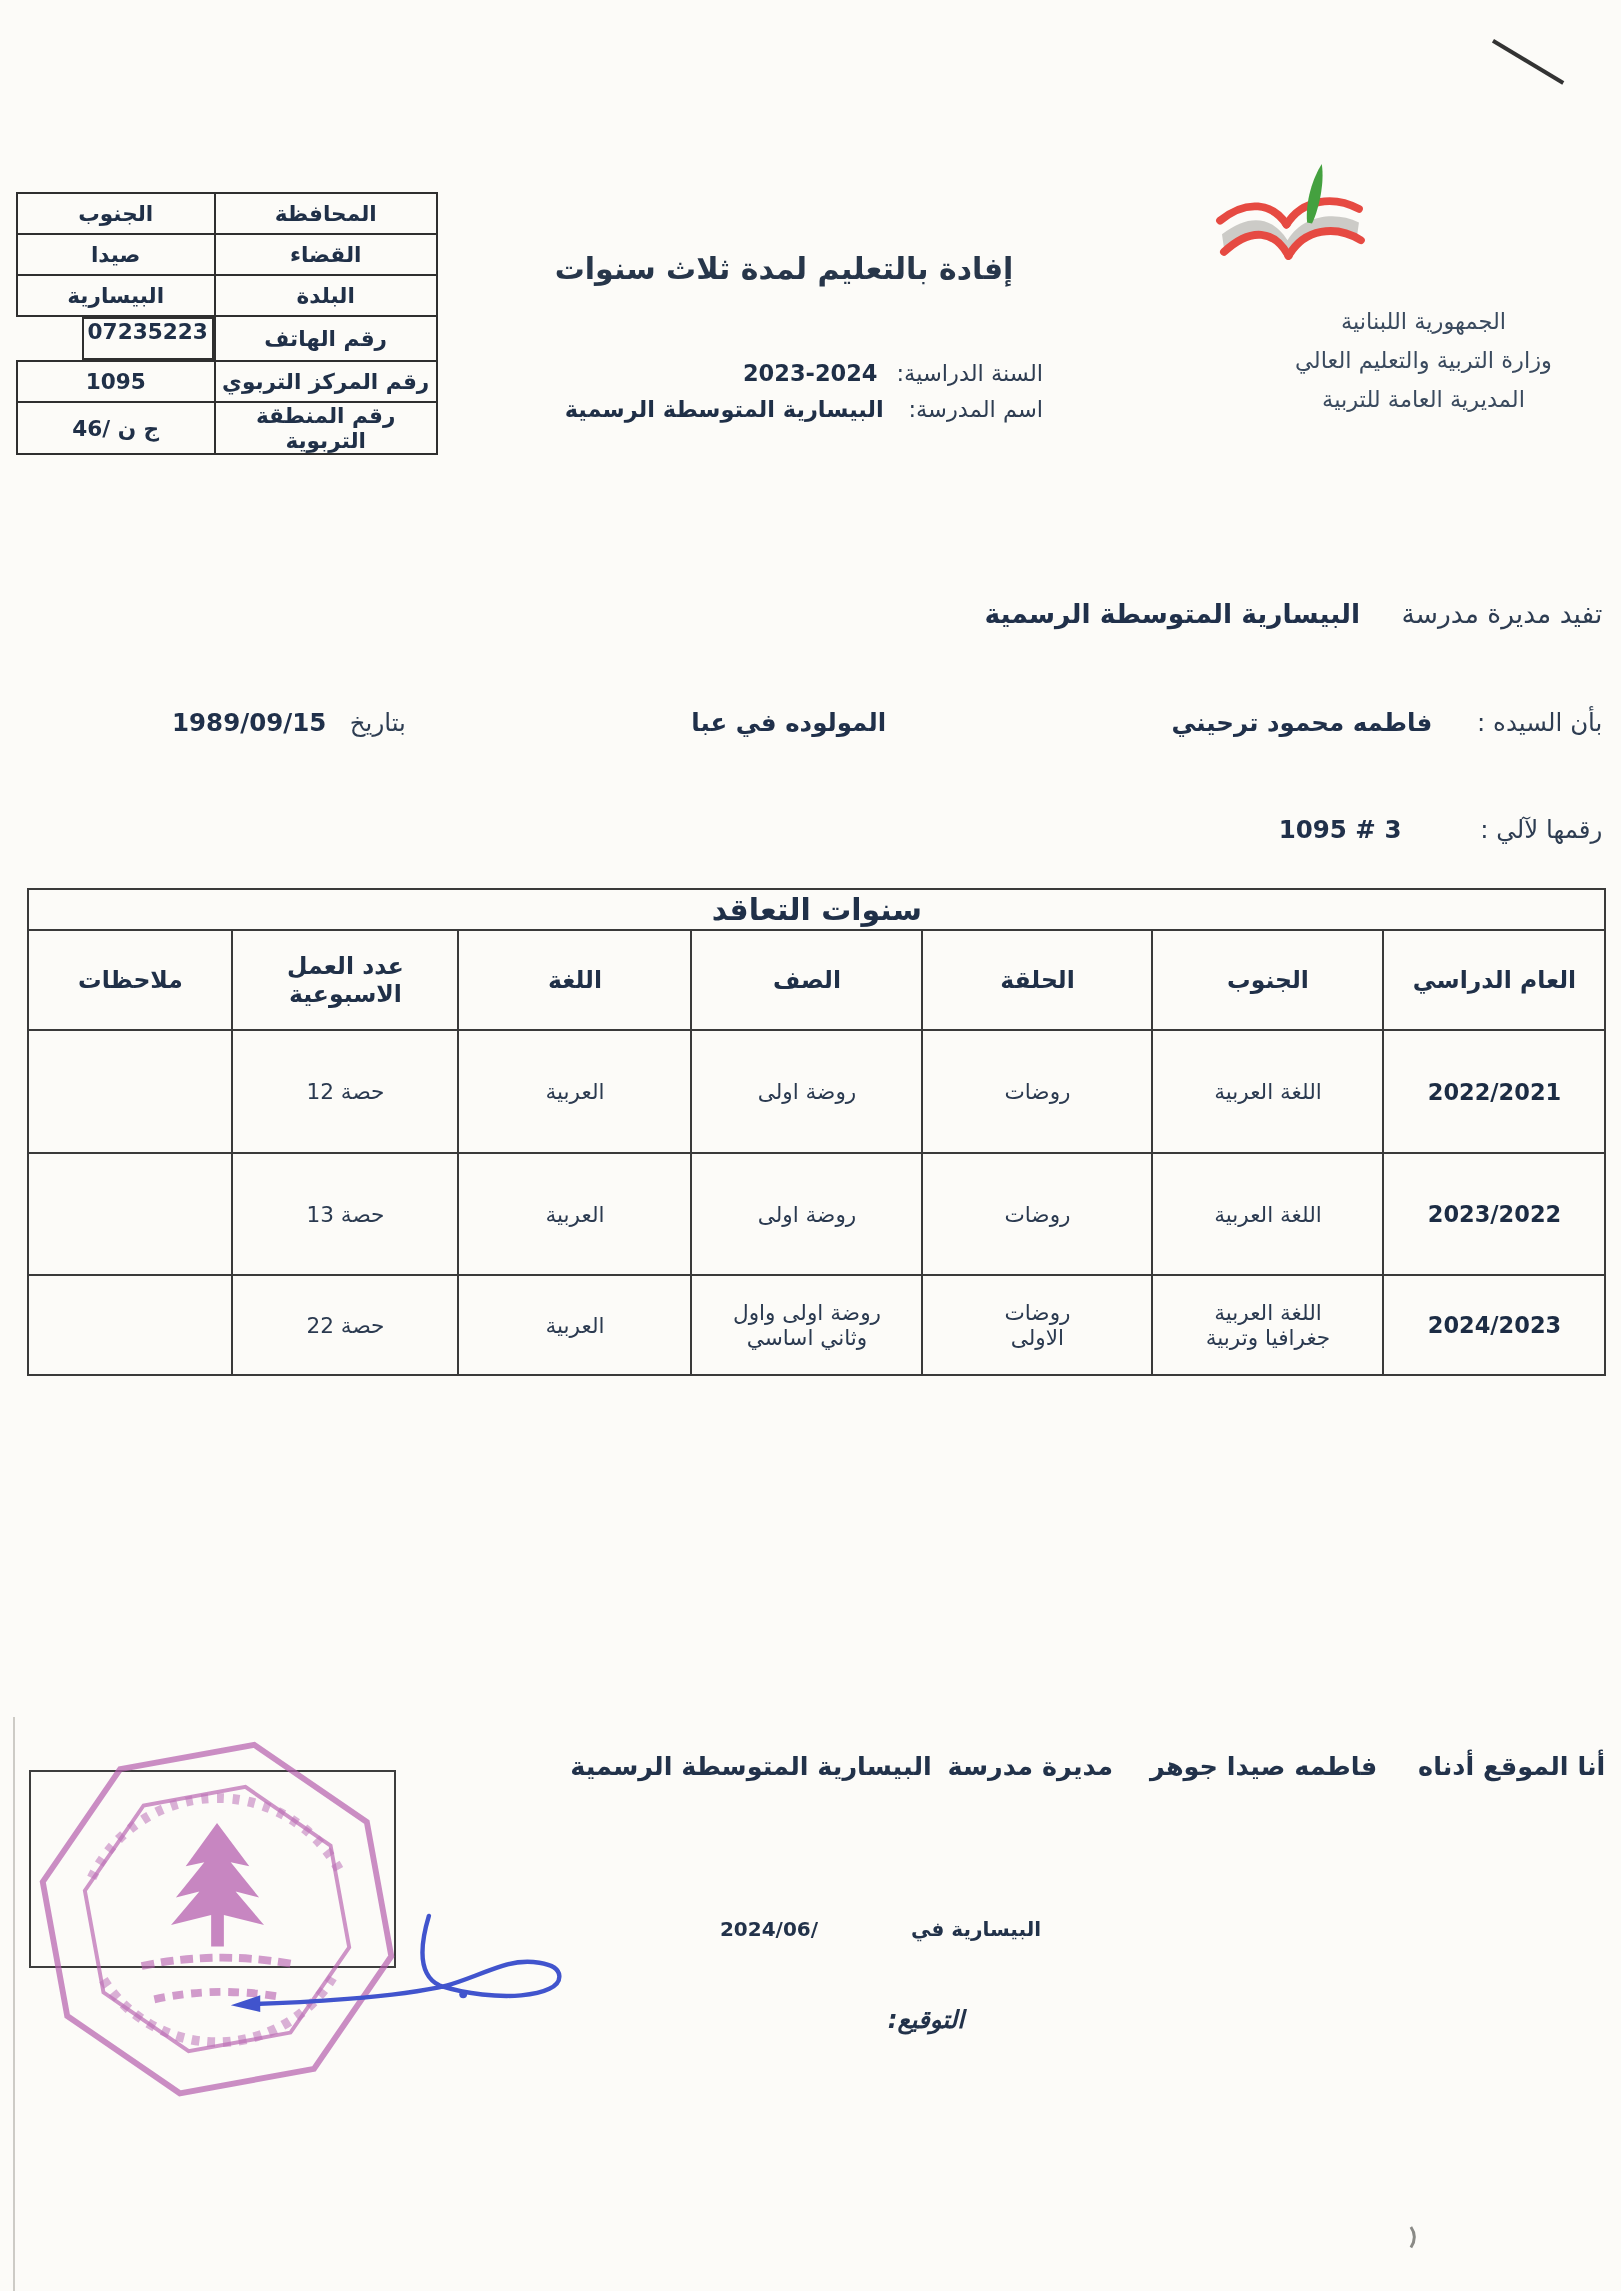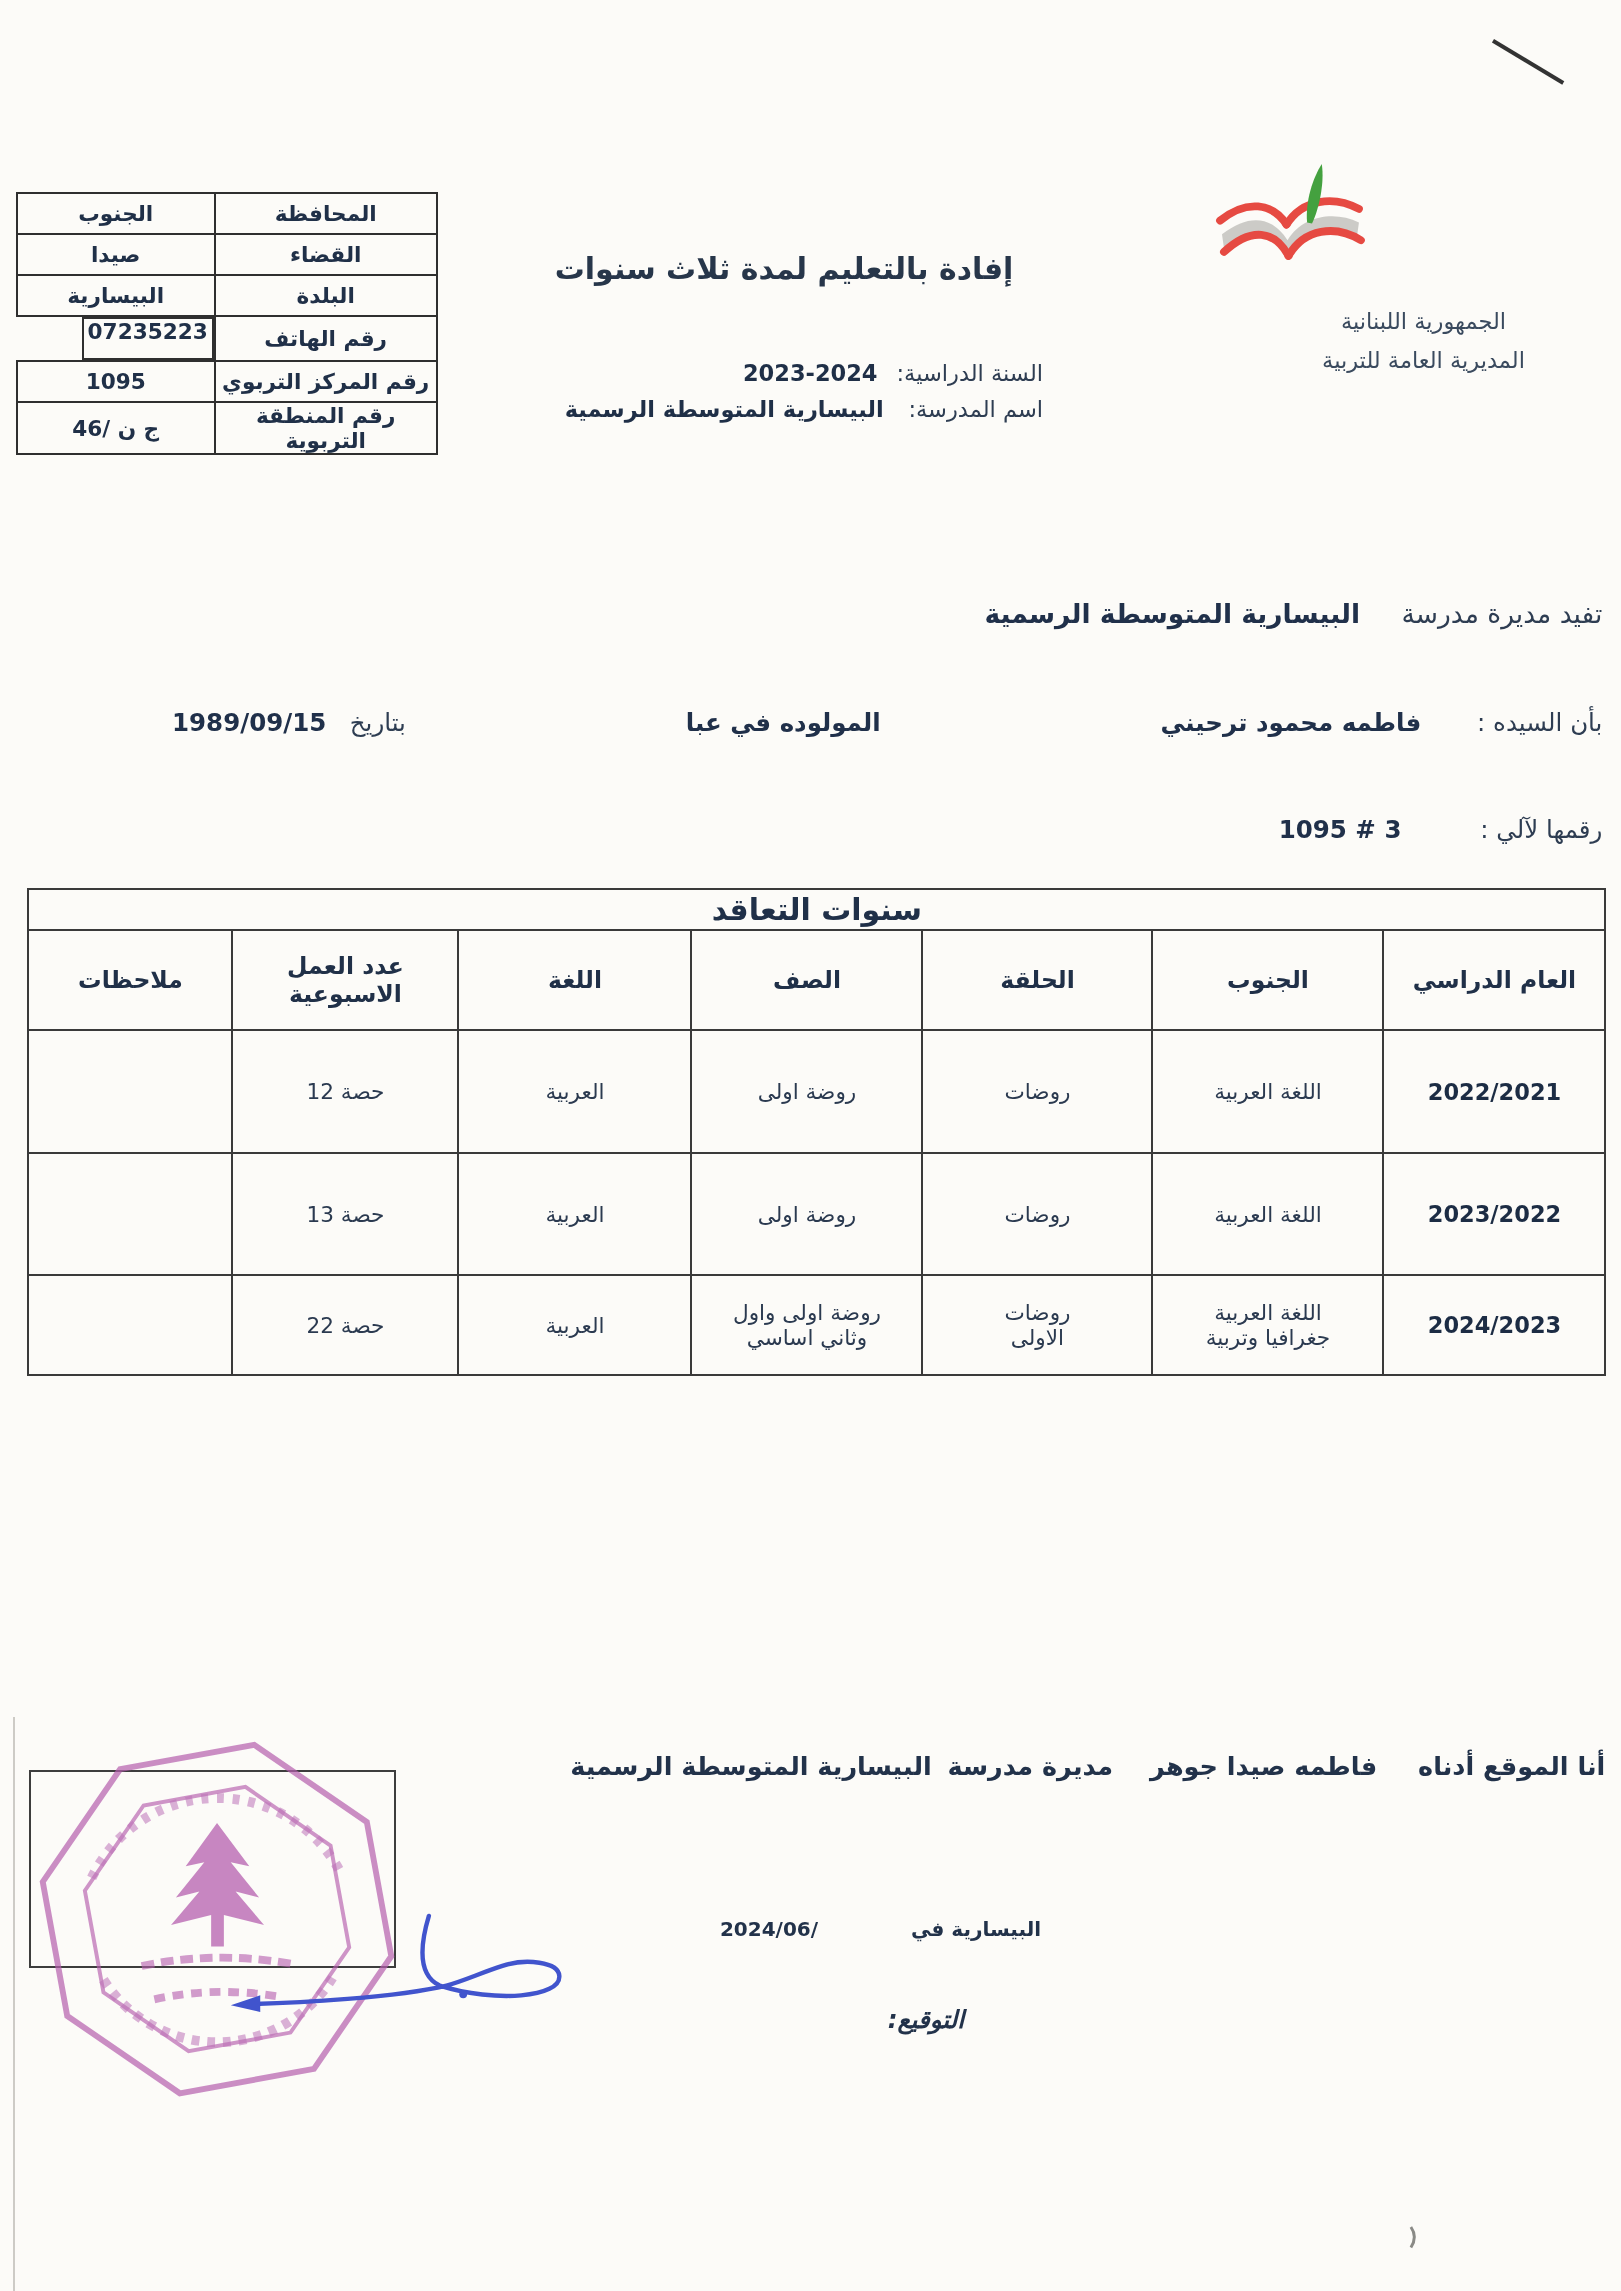--- a/index.html
+++ b/index.html
@@ -61,20 +61,21 @@
       <path d="M8,62 C35,40 62,44 76,66" fill="none" stroke="#e64a42" stroke-width="8" stroke-linecap="round"></path>
       <path d="M76,66 C92,40 124,36 150,50" fill="none" stroke="#e64a42" stroke-width="8" stroke-linecap="round"></path>
       <path d="M12,94 C40,68 64,72 78,98" fill="none" stroke="#e64a42" stroke-width="8" stroke-linecap="round"></path>
       <path d="M78,98 C94,70 126,66 152,82" fill="none" stroke="#e64a42" stroke-width="8" stroke-linecap="round"></path>
       <path d="M97,64 C95,42 103,18 112,4 C115,24 109,50 102,65 Z" fill="#44a13f"></path>
     </svg>
   </div>
 
   <div class="abs rtl" style="left:1230px;top:302px;width:387px;text-align:center;font-size:22.5px;line-height:39px;color:#3a4a5e;">
     <div>الجمهورية اللبنانية</div>
+    <div>وزارة التربية والتعليم العالي</div>
     <div>المديرية العامة للتربية</div>
   </div>
 
   <table class="info abs" style="left:15.7px;top:192px;width:420px;">
     <colgroup>
         <col style="width:222px">
         <col style="width:198px">
       </colgroup>
     <tbody>
         <tr>
@@ -118,21 +119,21 @@
   </div>
 
   <div class="abs body-line rtl" style="right:18.6px;top:598px;font-size:26.5px;">
     <span>تفيد مديرة مدرسة</span>
     <span class="val" style="margin-right:33px;">البيسارية المتوسطة الرسمية</span>
   </div>
 
   <div class="abs body-line rtl" style="right:18.6px;left:172px;top:708px;display:flex;justify-content:space-between;align-items:baseline;">
     <span>
       <span>بأن السيده :</span>
-      <span class="val" style="margin-right:48px;">فاطمه محمود ترحيني</span>
+      <span class="val" style="margin-right:37px;">فاطمه محمود ترحيني</span>
     </span>
     <span class="val">المولوده في عبا</span>
     <span>
       <span>بتاريخ</span>
       <span class="val ltr" style="margin-right:15.7px;">1989/09/15</span>
     </span>
   </div>
 
   <div class="abs body-line rtl" style="right:18.6px;top:815px;">
     <span>رقمها لآلي :</span>

